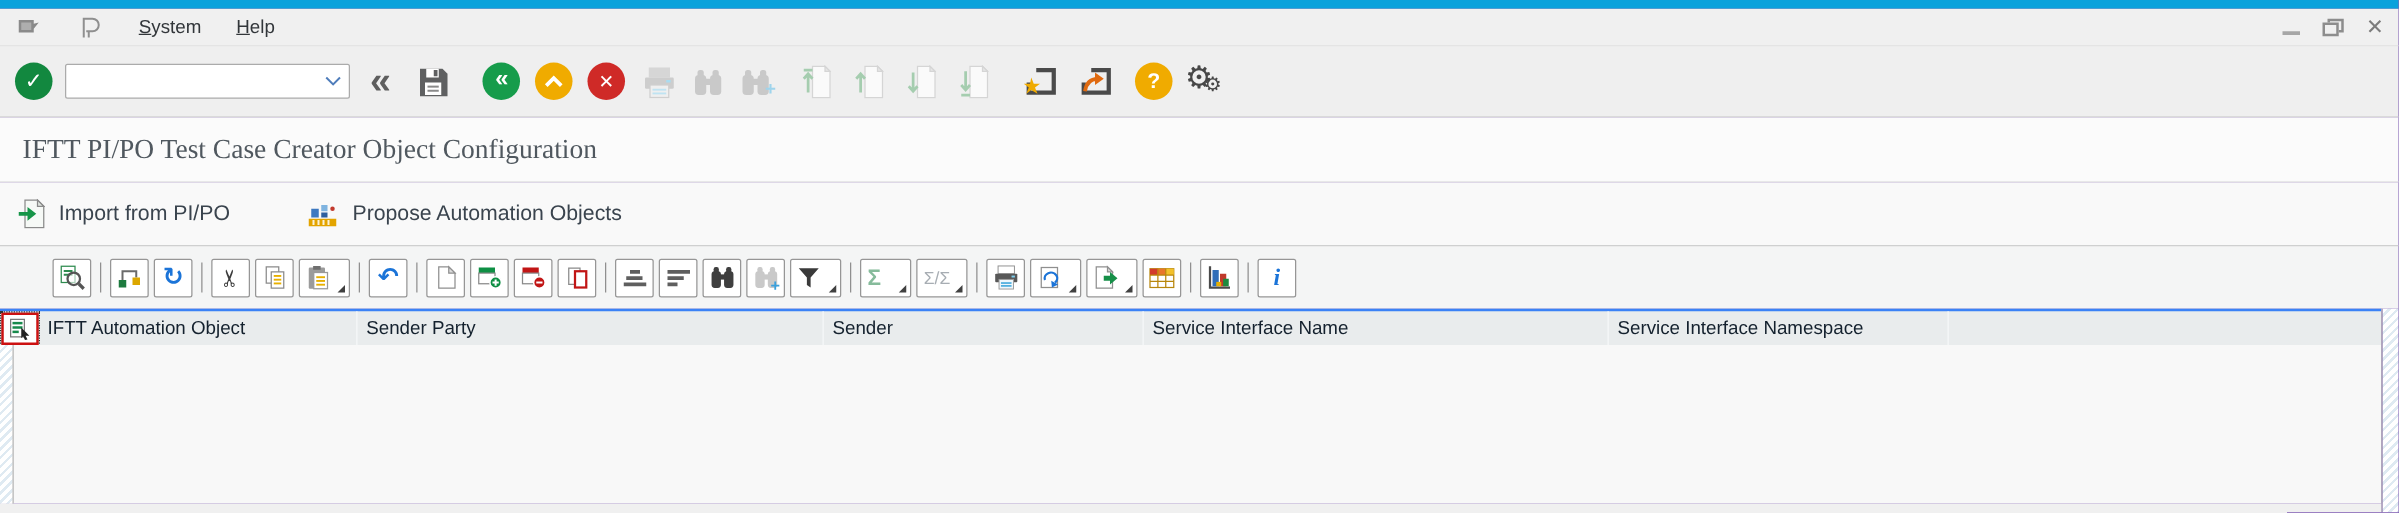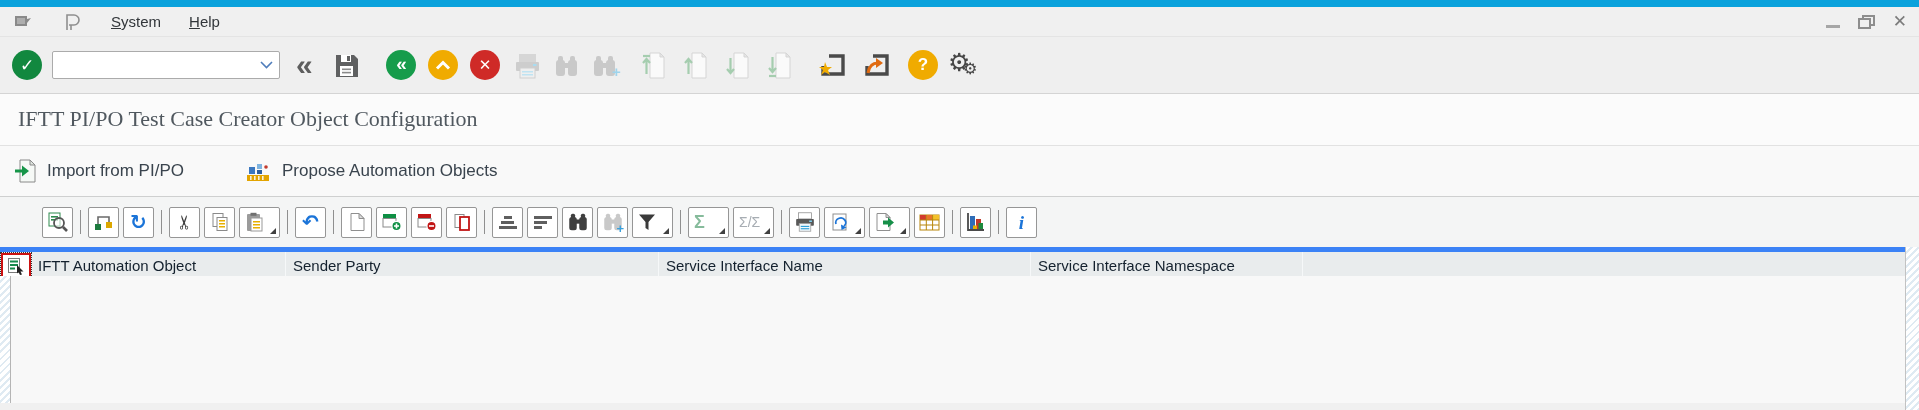--- a/index.html
+++ b/index.html
@@ -74,21 +74,21 @@
   .gly-sum{font-size:18px;font-weight:bold;color:#86bb9b;line-height:1;}
   .gly-sub{font-size:14px;color:#a7adb3;line-height:1;}
   .gly-info{font-family:"Liberation Serif","DejaVu Serif",serif;font-style:italic;font-weight:bold;
             font-size:19px;color:#1b74d8;line-height:1;}
   .bars{display:flex;flex-direction:column;gap:2px;}
   .bars div{height:3px;background:#5f5f5f;}
   .asc{align-items:center;} .desc{align-items:flex-start;}
 
   
   .gridhead{position:absolute;left:0;top:247px;width:1905px;height:29px;background:#e9eced;display:flex;
-            border-top:5px solid #3b82f6;box-sizing:border-box;font-size:15px;color:#14212e;}
+            border-top:2px solid #3b82f6;box-sizing:border-box;font-size:15px;color:#14212e;}
   .selall{width:30px;height:26px;margin:1px 0 0 1px;background:#fff;border:2px solid #cc1111;outline:1px dotted #333;
           display:flex;align-items:center;justify-content:center;box-sizing:border-box;}
   .hc{line-height:28px;padding-left:7px;border-right:1px solid #f6f8f9;box-sizing:border-box;white-space:nowrap;overflow:hidden;}
   .w0{width:255px;} .w1{width:373px;} .w2{width:256px;} .w3{width:372px;} .w4{width:272px;} .w5{flex:1;}
 
   
   .gridbody{position:absolute;left:0;top:276px;width:1905px;height:127px;background:#f8f8f8;}
   .hatchL{position:absolute;left:0;top:276px;width:11px;height:127px;border-right:1px solid #b5b5b5;
           background:repeating-linear-gradient(135deg,#ffffff 0 3px,#dfeaf2 3px 5px);box-sizing:border-box;}
   .hatchR{position:absolute;left:1905px;top:247px;width:14px;height:163px;border-left:1px solid #c2c2c2;
@@ -445,20 +445,21 @@
       <svg width="18" height="18" viewBox="0 0 18 18">
           <rect x="1.5" y="1.5" width="11" height="14" fill="#fff" stroke="#7a7a7a"></rect>
           <rect x="3" y="3.5" width="8" height="2" fill="#188a4c"></rect>
           <rect x="3" y="7" width="8" height="2" fill="#188a4c"></rect>
           <rect x="3" y="10.5" width="5" height="2" fill="#188a4c"></rect>
           <polygon points="10,8 16.5,14.5 13.5,14.5 15,17.5 13,18 11.5,15 10,16.5" fill="#222"></polygon>
         </svg>
     </span>
     <span class="hc w0">IFTT Automation Object</span>
     <span class="hc w1">Sender Party</span>
+    <span class="hc w2">Sender</span>
     <span class="hc w3">Service Interface Name</span>
     <span class="hc w4">Service Interface Namespace</span>
   </div>
 
   <div class="gridbody"></div>
   <div class="hatchL"></div>
   <div class="hatchR"></div>
   <div class="bottomstrip"></div>
 </div>
 

